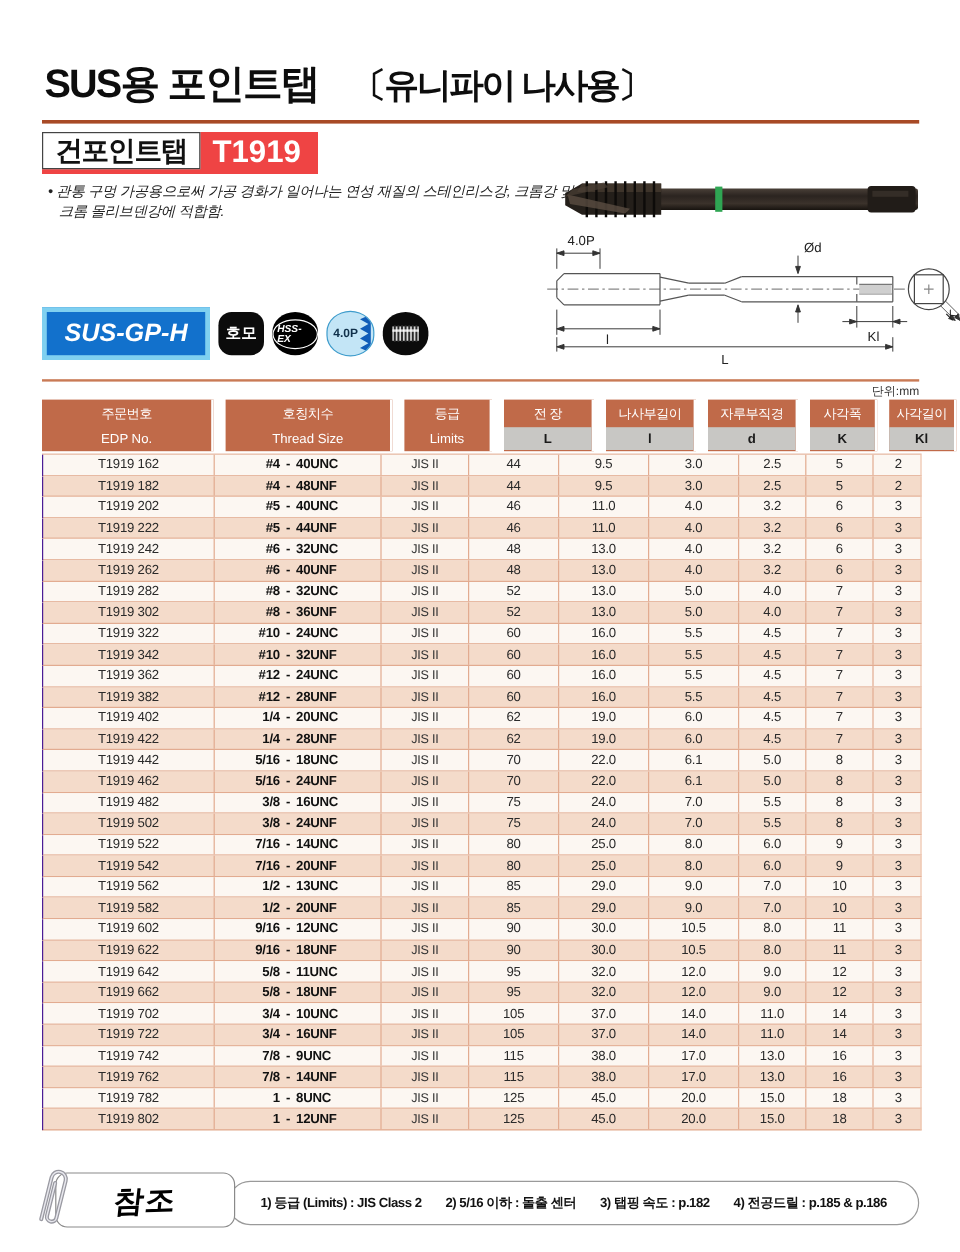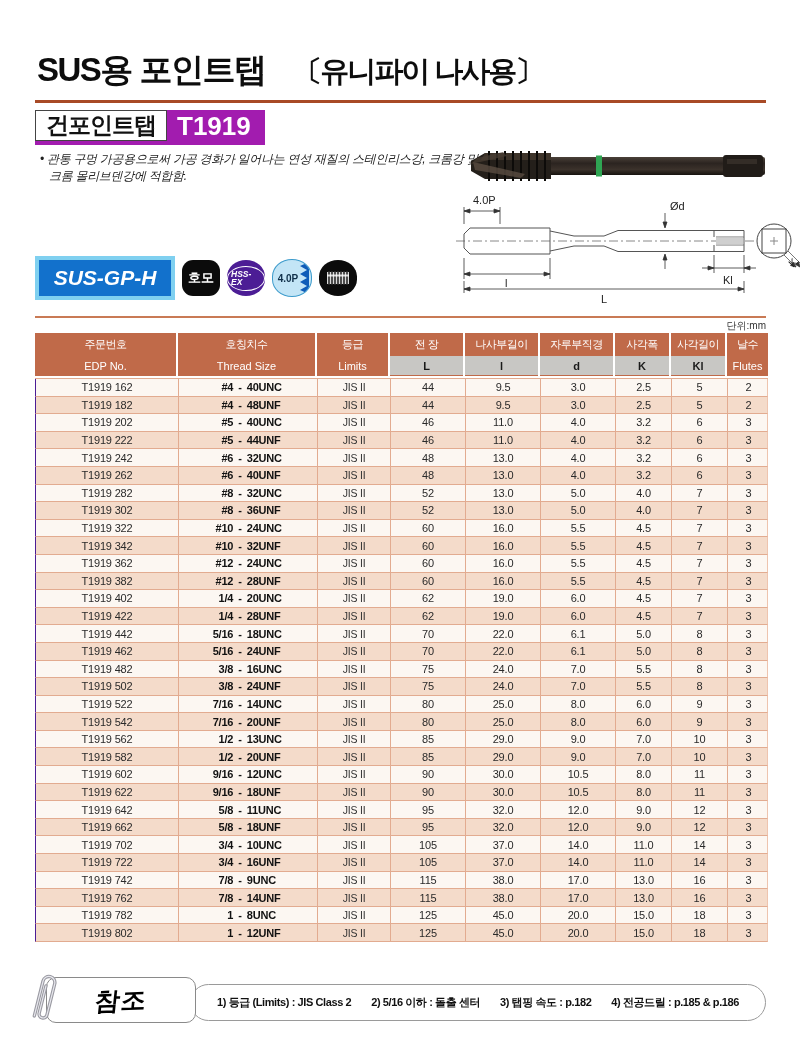--- a/index.html
+++ b/index.html
@@ -8,46 +8,46 @@
     font-family:"Liberation Sans","DejaVu Sans",sans-serif;color:#1a1a1a;
     -webkit-font-smoothing:antialiased;
   }
   .abs{position:absolute;}
 
   
   .page-title{left:37px;top:48px;font-size:33px;font-weight:bold;letter-spacing:-1.5px;color:#0d0d0d;white-space:nowrap;}
   .page-title .sub{font-size:29px;letter-spacing:-2px;margin-left:20px;}
   .title-rule{left:35px;top:100px;width:731px;height:3px;background:#a84a26;}
 
-  .model-box{left:35px;top:110px;height:35px;background:#a21caf;display:flex;align-items:stretch;}
+  .model-box{left:35px;top:110px;height:35px;background:#ef4444;display:flex;align-items:stretch;}
   .model-label{background:#ffffff;border:1px solid #444;margin:0 0 4px 0;display:flex;align-items:center;
     padding:0 10px;font-size:23px;font-weight:bold;letter-spacing:-1px;color:#111;}
   .model-number{display:flex;align-items:center;padding:0 14px 2px 10px;font-size:26px;font-weight:bold;color:#ffffff;letter-spacing:0;}
 
   .desc{left:40px;top:151px;font-size:12px;font-style:italic;color:#222;line-height:17px;letter-spacing:-0.3px;}
 
   
   .badges{left:35px;top:256px;display:flex;align-items:center;gap:7px;}
   .series-badge{width:132px;height:36px;background:#1271cc;border:4px solid #7fd0f0;display:flex;align-items:center;justify-content:center;
     color:#fff;font-weight:bold;font-style:italic;font-size:21px;letter-spacing:0;}
   .round-badge{width:38px;height:36px;border-radius:50% / 46%;display:flex;align-items:center;justify-content:center;position:relative;overflow:hidden;}
   .badge-homo{background:#0b0b0b;color:#fff;font-size:13px;font-weight:bold;border-radius:11px;}
-  .badge-hss{background:#4c1d95;color:#fff;}
+  .badge-hss{background:#000000;color:#fff;}
   .badge-hss .oval{border:1.5px solid #fff;border-radius:50%;padding:3px 3px;font-size:8.5px;font-weight:bold;font-style:italic;line-height:1;}
   .badge-chamfer{background:#c3e5f6;border:1px solid #3e9ccc;color:#10304a;font-size:10px;font-weight:bold;}
   .badge-chamfer svg{position:absolute;right:1px;top:2px;}
   .badge-chamfer .txt{position:relative;z-index:2;margin-right:8px;}
   .badge-thread{background:#0b0b0b;}
 
   .section-divider{left:35px;top:316px;width:731px;height:2px;background:#c97a55;}
   .unit-label{left:35px;top:319px;width:731px;text-align:right;font-size:10px;color:#333;}
 
   
   .spec-table{left:35px;top:333px;width:733px;}
-  .thead{display:grid;grid-template-columns:143px 139px 73px 75px 75px 75px 56px 56px 41px;margin-bottom:2px;}
+  .thead{display:grid;grid-template-columns:143px 139px 73px 75px 75px 75px 56px 56px 41px;margin-bottom:2px;gap:10px;}
   .th{background:#c06a49;display:flex;flex-direction:column;border-right:2px solid #fff;box-sizing:border-box;}
   .th:last-child{border-right:none;}
   .th-ko{height:23px;display:flex;align-items:center;justify-content:center;color:#fff;font-size:11px;letter-spacing:-0.5px;}
   .th-sub{height:19px;display:flex;align-items:center;justify-content:center;font-size:11px;color:#fff;}
   .th-sub.gray{background:#c8c7c4;color:#1a1a1a;font-weight:bold;margin:0 0 1px 0;}
   .tbody{border-top:1px solid #e2ab90;}
   .trow{display:grid;grid-template-columns:143px 139px 73px 75px 75px 75px 56px 56px 41px;height:16.6px;
     border-bottom:1px solid #e2ab90;border-left:1px solid #4c1d95;border-right:1px solid #eec4ae;box-sizing:content-box;}
   .trow.odd{background:#fcf7f2;}
   .trow.even{background:#f4dbca;}

